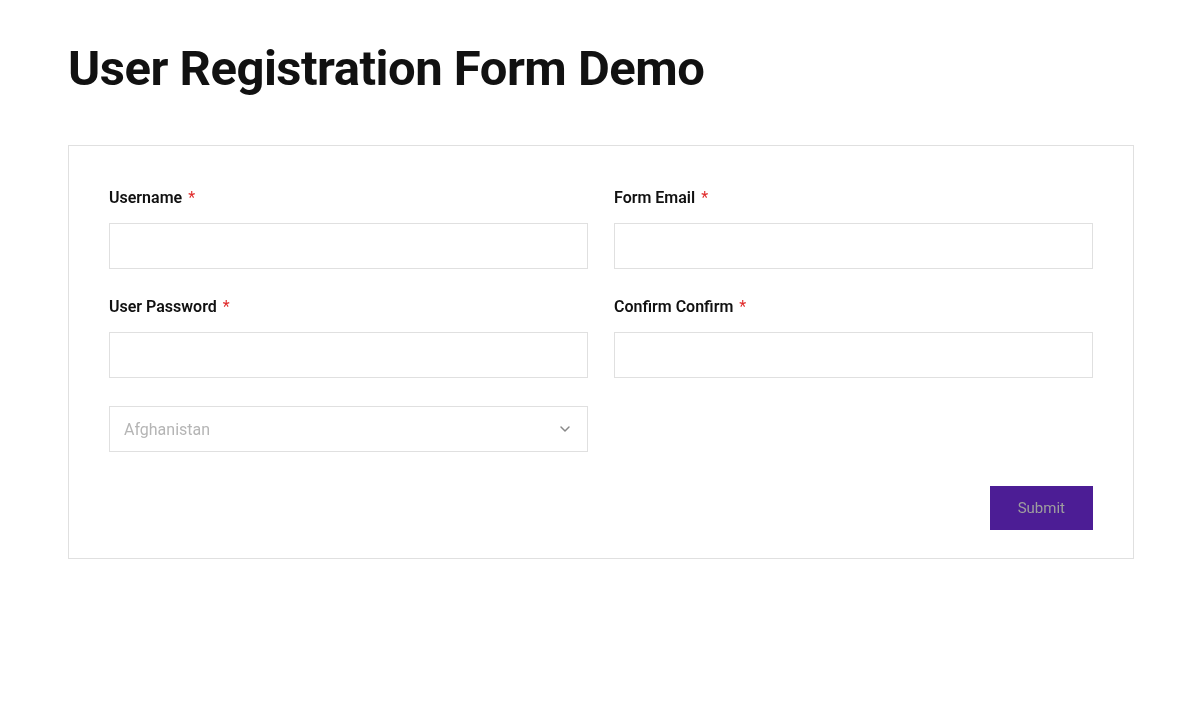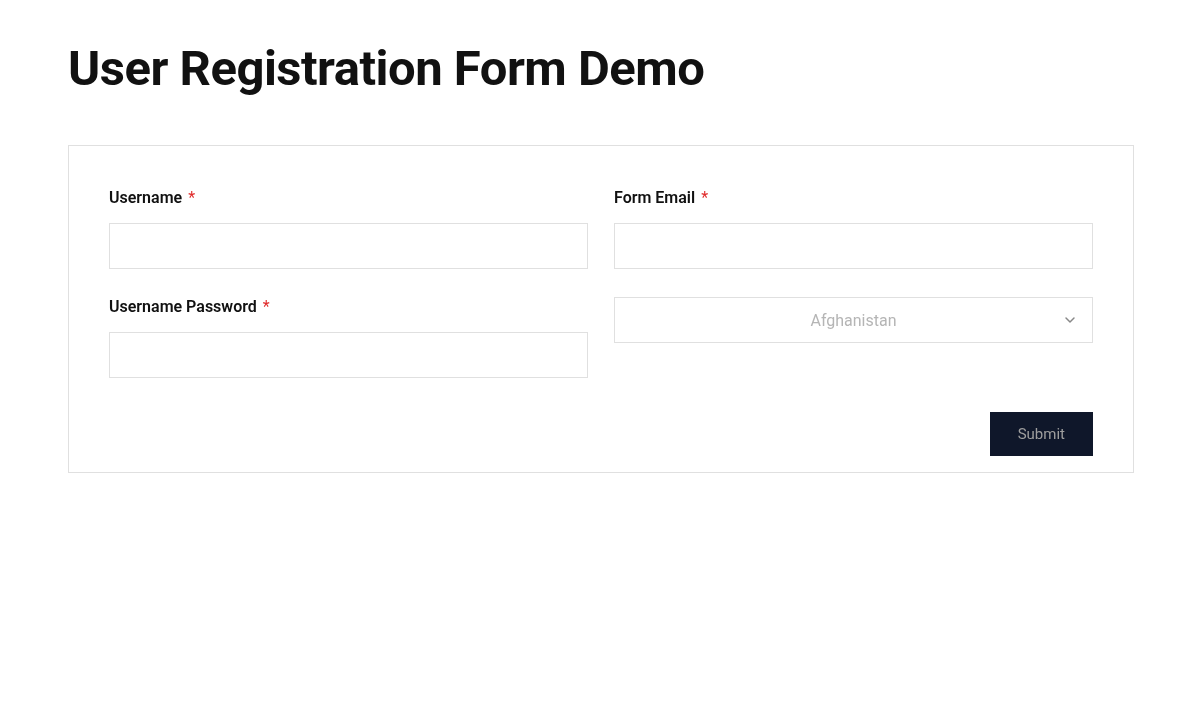--- a/index.html
+++ b/index.html
@@ -14,21 +14,21 @@
       padding: 40px 68px;
     }
     .page-title {
       font-size: 49px;
       font-weight: 700;
       margin-bottom: 48px;
       letter-spacing: -0.5px;
     }
     .form-card {
       border: 1px solid #e0e0e0;
-      padding: 42px 40px 16px 40px;
+      padding: 42px 40px 28px 40px;
     }
     .form-grid {
       display: grid;
       grid-template-columns: 1fr 1fr;
       column-gap: 26px;
       row-gap: 28px;
     }
     .form-field label {
       display: block;
       font-size: 16px;
@@ -53,21 +53,20 @@
     }
     .text-input.short {
       width: 265px;
       max-width: 100%;
     }
     .select-wrapper {
       position: relative;
       display: flex;
       align-items: center;
       cursor: pointer;
-      justify-content: center;
     }
     .select-value {
       color: #b5b5b5;
       font-size: 16px;
     }
     .chevron {
       position: absolute;
       right: 14px;
       top: 50%;
       transform: translateY(-50%);
@@ -75,21 +74,21 @@
     }
     .chevron svg {
       display: block;
     }
     .form-actions {
       margin-top: 34px;
       display: flex;
       justify-content: flex-end;
     }
     .submit-btn {
-      background: #0f172a;
+      background: #4c1d95;
       border: none;
       color: #9e9e9e;
       font-size: 15px;
       padding: 13px 28px;
       cursor: pointer;
       font-family: inherit;
     }
   </style>
 </head>
 <body>
@@ -108,24 +107,31 @@
     </div>
 
     <div class="form-field">
       <label>
         <span>Form Email</span>
         <span class="required">*</span>
       </label>
       <input type="text" class="text-input" value="" style="">
     </div>
 
+    <div class="form-field">
+      <label>
+        <span>User Password</span>
+        <span class="required">*</span>
+      </label>
+      <input type="password" class="text-input" value="" style="">
+    </div>
 
     <div class="form-field">
       <label>
-        <span>Username Password</span>
+        <span>Confirm Confirm</span>
         <span class="required">*</span>
       </label>
       <input type="password" class="text-input" value="" style="">
     </div>
 
     <div class="form-field">
       <div class="select-wrapper">
         <span class="select-value">Afghanistan</span>
         <span class="chevron">
           <svg width="16" height="16" viewBox="0 0 24 24" fill="none" stroke="#888" stroke-width="2.2" stroke-linecap="round" stroke-linejoin="round">

